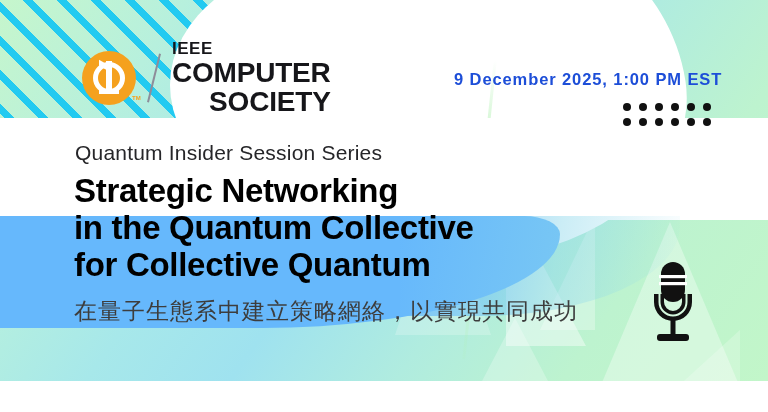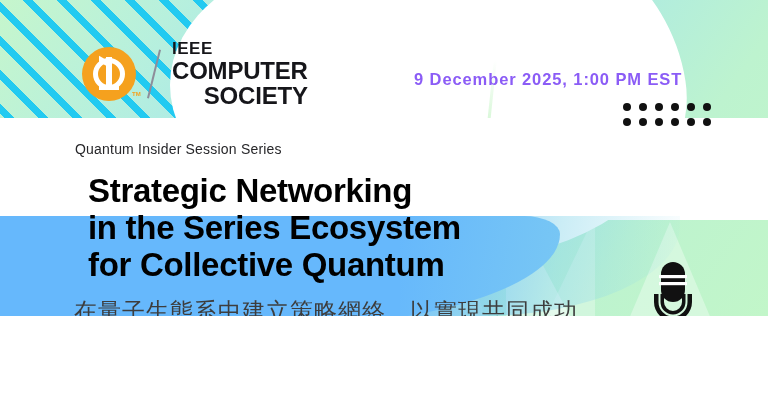--- a/index.html
+++ b/index.html
@@ -5,21 +5,21 @@
   * { margin:0; padding:0; box-sizing:border-box; }
   html, body { width:768px; height:412px; }
   body {
     font-family:"Liberation Sans", sans-serif;
     background:#ffffff;
     overflow:hidden;
   }
   #banner {
     position:relative;
     width:768px;
-    height:316px;
+    height:381px;
     overflow:hidden;
     background:#e8fbf2;
   }
   .layer { position:absolute; inset:0; }
 
   
   #bg-base {
     background:
       linear-gradient(125deg,
         #c6f6cc 0%,
@@ -191,53 +191,53 @@
   #logo-divider {
     width:2px; height:50px; background:#8d8d9a;
     transform:rotate(14deg); margin:0 4px;
   }
   #logo-words { line-height:1.0; color:#16161a; }
   #logo-ieee {
     font-size:17px; font-weight:bold; letter-spacing:.5px;
     font-family:"Liberation Sans", sans-serif;
   }
   #logo-computer, #logo-society {
-    font-size:24px; font-weight:bold; letter-spacing:-.2px;
+    font-size:28px; font-weight:bold; letter-spacing:-.2px;
     font-family:"Liberation Sans", sans-serif;
   }
   #logo-computer { margin-top:2px; }
   #logo-society  { margin-top:1px;text-align:right; }
 
   
   #date-text {
-    position:absolute; left:414px; top:70px;
-    font-size:16.5px; font-weight:bold; color:#8b5cf6;
+    position:absolute; left:454px; top:70px;
+    font-size:16.5px; font-weight:bold; color:#1d4ed8;
     letter-spacing:.9px; white-space:nowrap;
   }
   #dot-grid {
     position:absolute; left:623px; top:103px;
     display:grid; grid-template-columns:repeat(6, 16px);
     grid-auto-rows:15px;
   }
   #dot-grid i {
     width:8px; height:8px; border-radius:50%;
     background:#111111; display:block;
   }
 
   
   #eyebrow {
     position:absolute; left:75px; top:141px;
-    font-size:14px; color:#262629; letter-spacing:.2px;
+    font-size:21px; color:#262629; letter-spacing:.2px;
   }
   #headline {
     position:absolute; left:74px; top:172px;
     font-size:33px; line-height:37px; font-weight:bold;
     color:#000000; letter-spacing:-.3px;
   }
-  #headline div { white-space:nowrap;margin-left:14px; }
+  #headline div { white-space:nowrap; }
   #cn-subtitle {
     position:absolute; left:74px; top:296px;
     font-size:23px; color:#3d3d3d; letter-spacing:1px;
     white-space:nowrap;
   }
 
   
   #mic-icon {
     position:absolute; left:645px; top:258px;
     width:56px; height:88px;
@@ -306,21 +306,21 @@
       <i></i>
       <i></i>
       <i></i>
       <i></i>
     </div>
 
   <div id="eyebrow">Quantum Insider Session Series</div>
 
   <div id="headline">
     <div>Strategic Networking</div>
-    <div>in the Series Ecosystem</div>
+    <div>in the Quantum Collective</div>
     <div>for Collective Quantum</div>
   </div>
 
   <div id="cn-subtitle">在量子生態系中建立策略網絡，以實現共同成功</div>
 
   <svg id="mic-icon" viewBox="0 0 56 88">
     <rect x="16" y="4" width="24" height="40" rx="12" fill="#111111"></rect>
     <rect x="14" y="17" width="28" height="3.2" fill="#ffffff"></rect>
     <rect x="14" y="24" width="28" height="3.2" fill="#ffffff"></rect>
     <path d="M9 36 v8 a19 19 0 0 0 38 0 v-8 h-4.5 v8 a14.5 14.5 0 0 1 -29 0 v-8 z" fill="#111111"></path>

